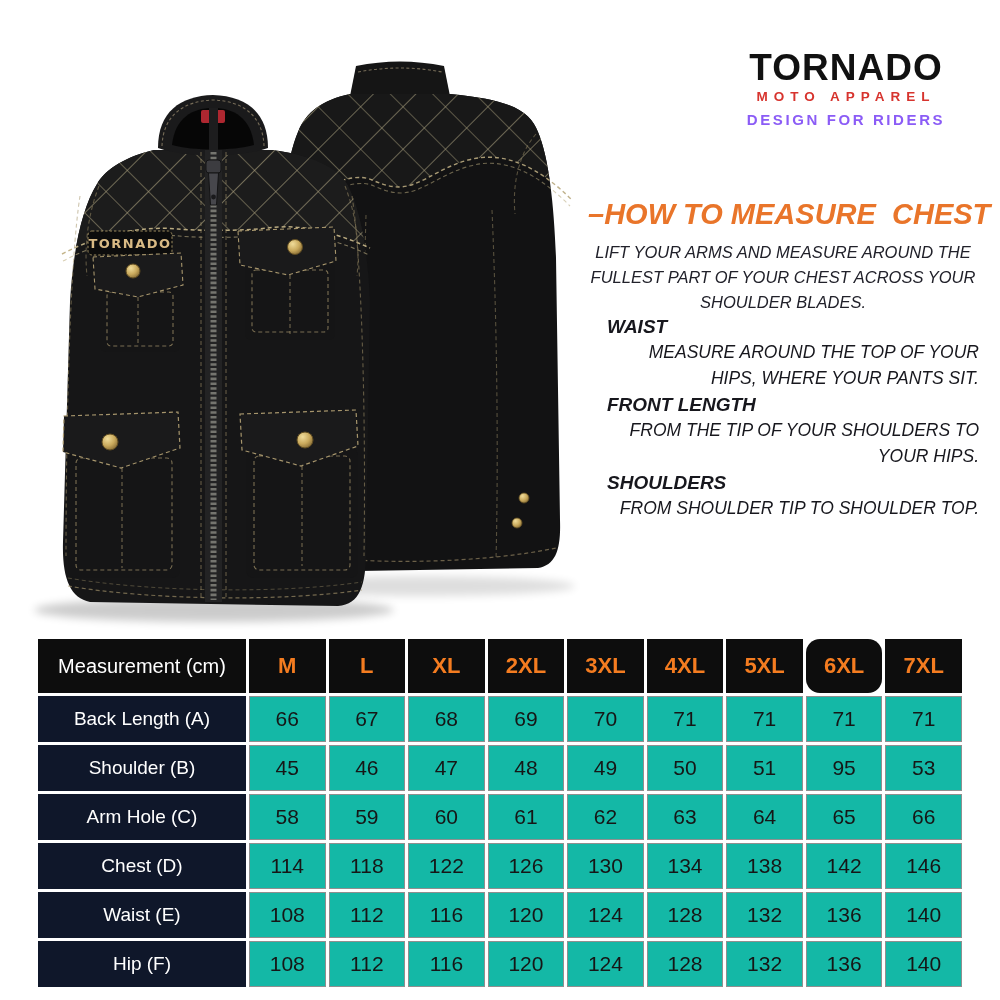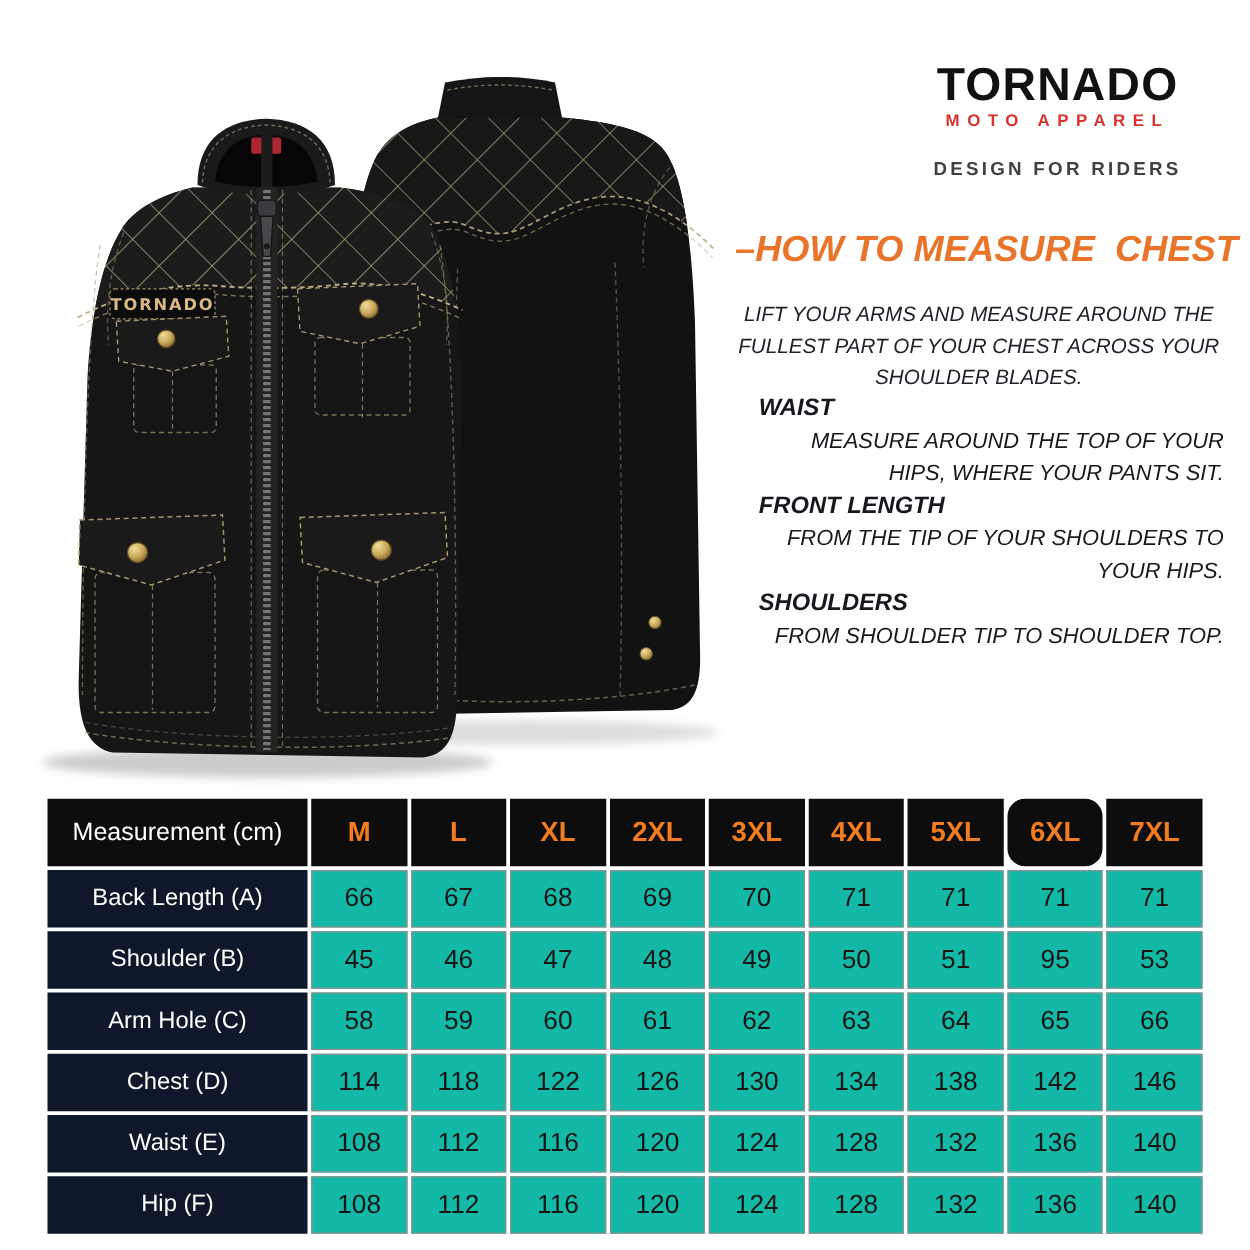--- a/index.html
+++ b/index.html
@@ -10,25 +10,25 @@
     -webkit-font-smoothing:antialiased;
   }
   
   .photo{position:absolute;left:0;top:0;width:600px;height:640px;}
   .photo svg{display:block;width:600px;height:640px;}
 
   
   .brand{position:absolute;left:722px;top:48px;width:248px;text-align:center;color:#111;}
   .brand-name{font-size:37px;font-weight:800;letter-spacing:1px;line-height:40px;}
   .brand-sub{font-size:13.5px;font-weight:700;letter-spacing:6px;color:#d7342e;margin-top:1px;}
-  .brand-tag{font-size:15px;font-weight:800;letter-spacing:2.6px;color:#404040;margin-top:23px;}
+  .brand-tag{font-size:15px;font-weight:800;letter-spacing:2.6px;color:#8b5cf6;margin-top:7px;}
 
   
   .guide-head{
-    position:absolute;left:588px;top:184px;width:404px;
+    position:absolute;left:588px;top:198px;width:404px;
     font-size:29px;font-weight:800;font-style:italic;color:#e9752a;
     white-space:pre;letter-spacing:0;
   }
   .guide-intro{
     position:absolute;left:585px;top:240px;width:396px;text-align:center;
     font-size:16.5px;font-style:italic;font-weight:500;color:#21212a;line-height:25px;
   }
   .guide-sections{position:absolute;left:607px;top:314px;width:372px;color:#17171d;}
   .gsec-title{font-size:19px;font-weight:800;font-style:italic;line-height:26px;}
   .gsec-text{font-size:17.5px;font-style:italic;font-weight:500;line-height:25.5px;margin-bottom:1px;text-align:right;}

